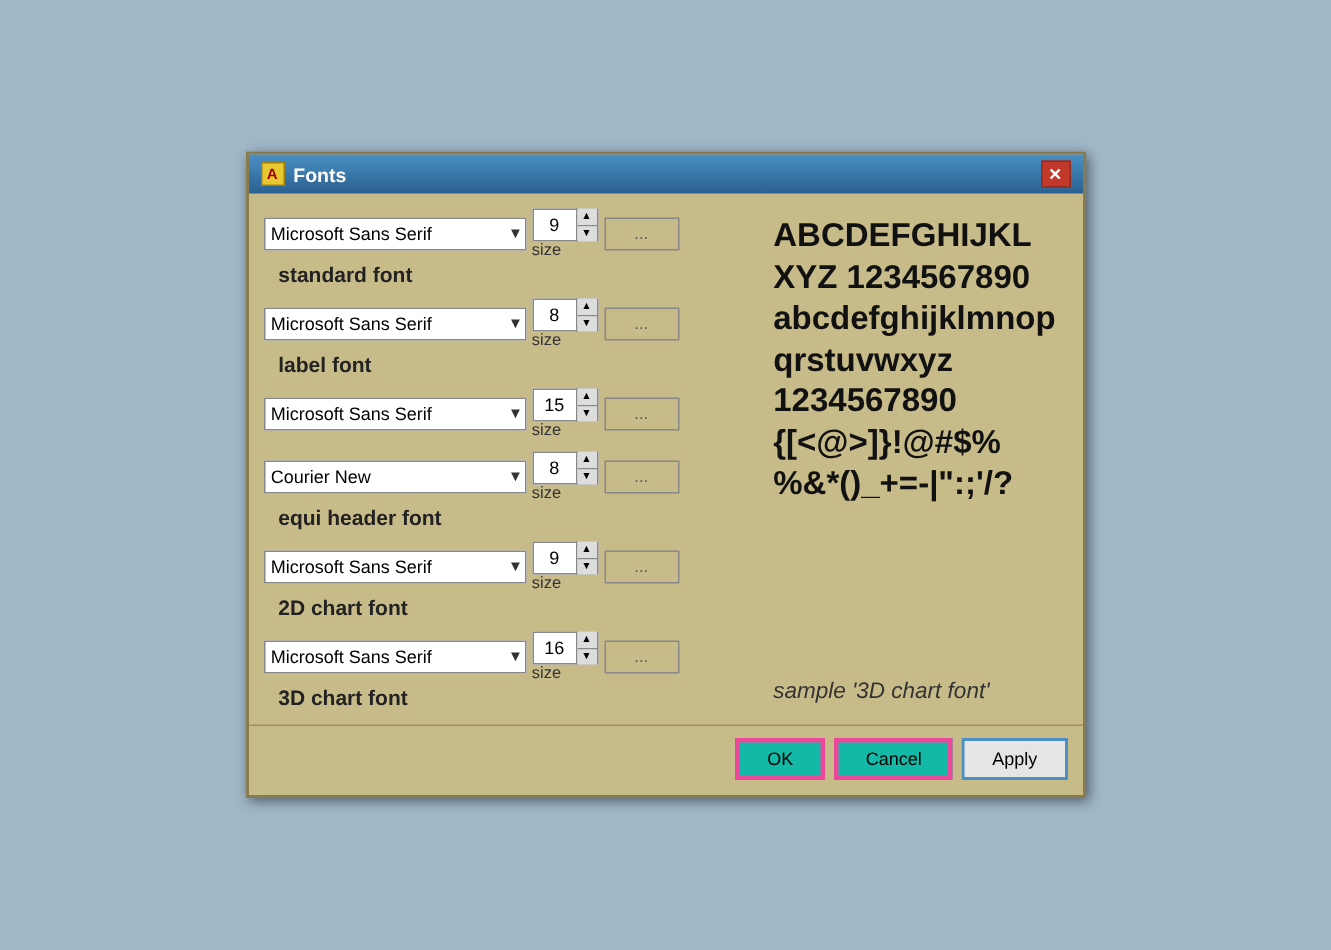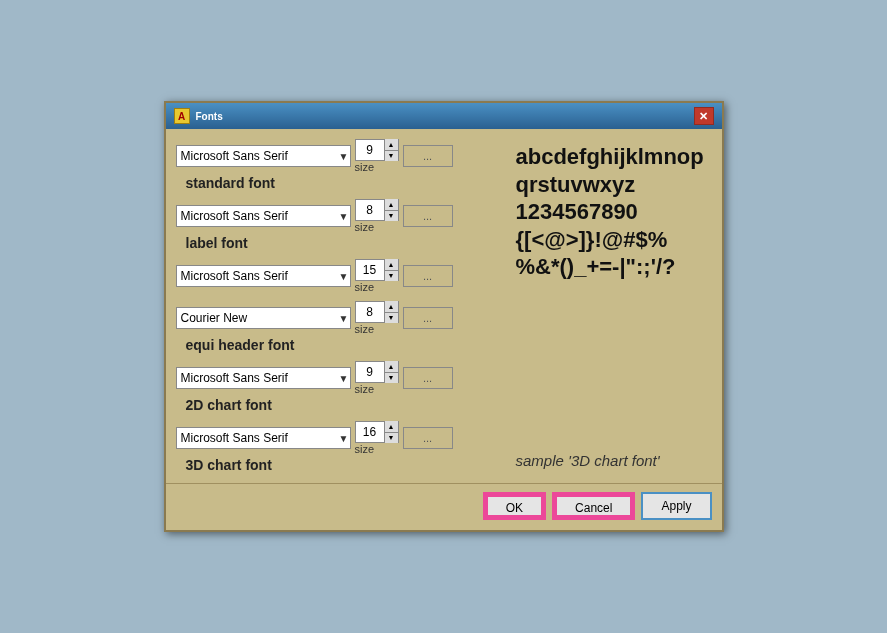--- a/index.html
+++ b/index.html
@@ -44,21 +44,21 @@
       border: 1px solid #a08010;
       display: flex;
       align-items: center;
       justify-content: center;
       font-size: 10px;
       font-weight: bold;
       color: #a00000;
     }
 
     .title-bar-text {
-      font-size: 10px;
+      font-size: 13px;
       font-weight: bold;
     }
 
     .close-btn {
       background: #c0392b;
       border: 1px solid #922b21;
       color: white;
       width: 20px;
       height: 18px;
       cursor: pointer;
@@ -219,22 +219,22 @@
       justify-content: flex-end;
       padding: 8px 10px 10px;
       gap: 6px;
       border-top: 1px solid #a09060;
     }
 
     .footer-btn {
       padding: 4px 18px;
       font-size: 12px;
       cursor: pointer;
-      background: #e5e5e5;
-      border: 5px solid #ec4899;
+      background: #14b8a6;
+      border: 3px solid #ec4899;
       min-width: 60px;
       height: 28px;
     }
 
     .apply-btn {
       background: #e5e5e5;
       border: 2px solid #4a90c4;
     }
   </style>
 </head>
@@ -404,20 +404,22 @@
           </div>
           <button class="color-btn">...</button>
         </div>
         <span class="font-label">3D chart font</span>
       </div>
 
     </div>
 
     <div class="right-panel">
       <div class="sample-text">
+        <div>ABCDEFGHIJKL</div>
+        <div>XYZ 1234567890</div>
         <div>abcdefghijklmnop</div>
         <div>qrstuvwxyz</div>
         <div>1234567890</div>
         <div>{[&lt;@&gt;]}!@#$%</div>
         <div>%&amp;*()_+=-|":;'/?</div>
       </div>
       <div class="sample-label">sample '3D chart font'</div>
     </div>
 
   </div>

